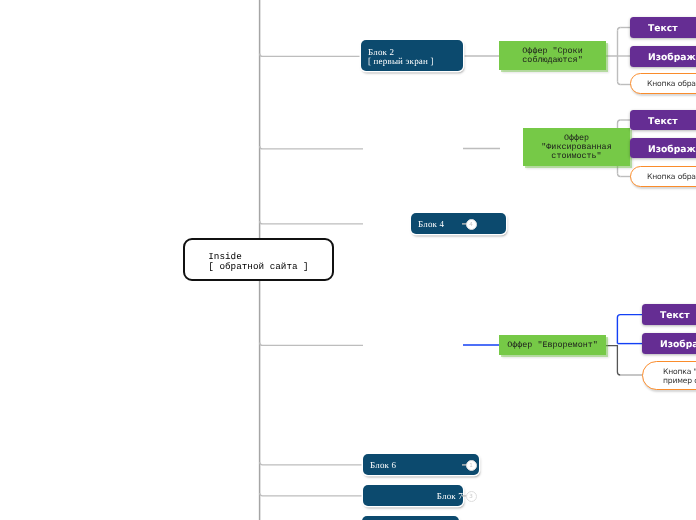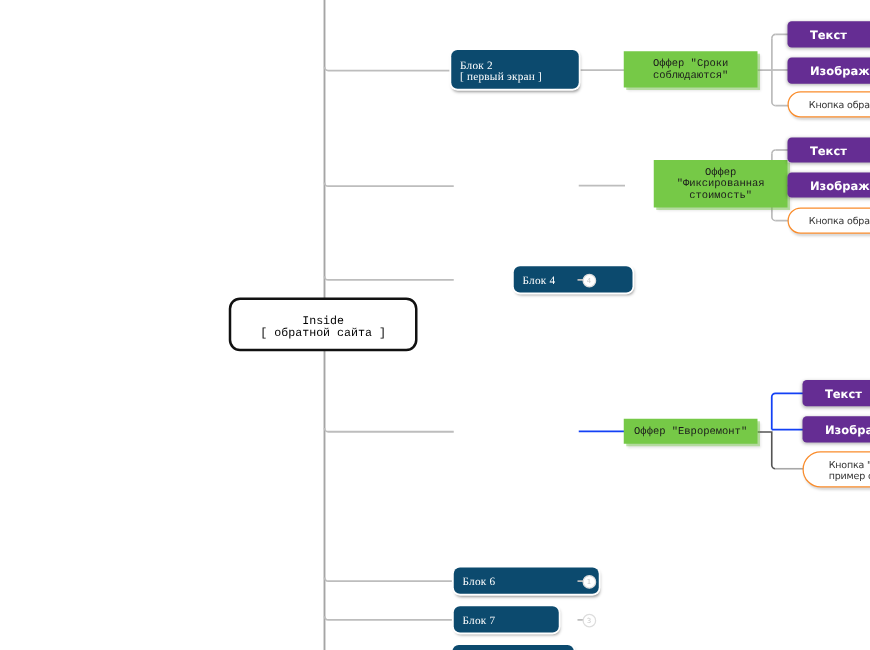--- a/index.html
+++ b/index.html
@@ -3,21 +3,21 @@
 <meta charset="utf-8">
 <title>Inside</title>
 <style>
   html,body{margin:0;padding:0;background:#ffffff;}
   body{width:696px;height:520px;overflow:hidden;font-family:"DejaVu Sans",sans-serif;
        -webkit-font-smoothing:antialiased;text-rendering:geometricPrecision;}
   #canvas{position:relative;width:696px;height:520px;background:#ffffff;transform:translateZ(0);}
   svg.links{position:absolute;left:0;top:0;width:696px;height:520px;}
   .node{position:absolute;box-sizing:border-box;display:flex;align-items:center;}
   .node *,.node>*,.badge *,.badge>*{transform:translateZ(0);}
-  .root{border:2px solid #111;border-radius:9px;background:#fff;justify-content:center;text-align:center;
+  .root{border:2px solid #111;border-radius:9px;background:#fff;justify-content:center;text-align:left;
         font-family:"Liberation Mono",monospace;font-size:9.3px;line-height:9.5px;color:#000;z-index:5;}
   .root>div{position:relative;top:2px;}
   .blue>div,.blue>span{position:relative;top:1px;}
   .blue{background:#0c4a6e;border-radius:5px;color:#fff;font-family:Liberation Serif, serif;
         font-size:9px;line-height:9px;padding-left:7px;letter-spacing:0.18px;
         box-shadow:0 0 0 1.5px #fff, 1px 2px 2.5px rgba(0,0,0,.42);z-index:4;}
   .green{background:#76c947;color:#1c1c1c;font-family:"Liberation Mono",monospace;font-size:8.4px;
         line-height:9px;justify-content:center;text-align:center;
         box-shadow:2px 2px 0 rgba(118,201,71,.45), 3px 3px 2px rgba(0,0,0,.10);z-index:4;}
   .purple>span{position:relative;top:1px;margin-left:10px;}
@@ -94,21 +94,21 @@
   </div>
   <div class="badge" style="left:465.6px;top:219.2px;">
     <span>4</span>
   </div>
   <div class="node blue" style="left:363px;top:454px;width:116px;height:21px;">
     <span>Блок 6</span>
   </div>
   <div class="badge" style="left:465.6px;top:460.2px;">
     <span>1</span>
   </div>
-  <div class="node blue" style="left:363px;top:485px;width:84px;height:21px;">
+  <div class="node blue" style="left:363px;top:485px;width:100px;height:21px;justify-content:flex-end;">
     <span>Блок 7</span>
   </div>
   <div class="badge" style="left:465.6px;top:491.2px;">
     <span>3</span>
   </div>
   <svg class="links" viewBox="0 0 696 520" style="z-index:5;">
     <g fill="none" stroke="#bdbdbd" stroke-width="1.4">
       <path d="M462 223.9 L467 223.9"></path>
       <path d="M462 464.9 L467 464.9"></path>
       <path d="M462 495.9 L467 495.9"></path>

